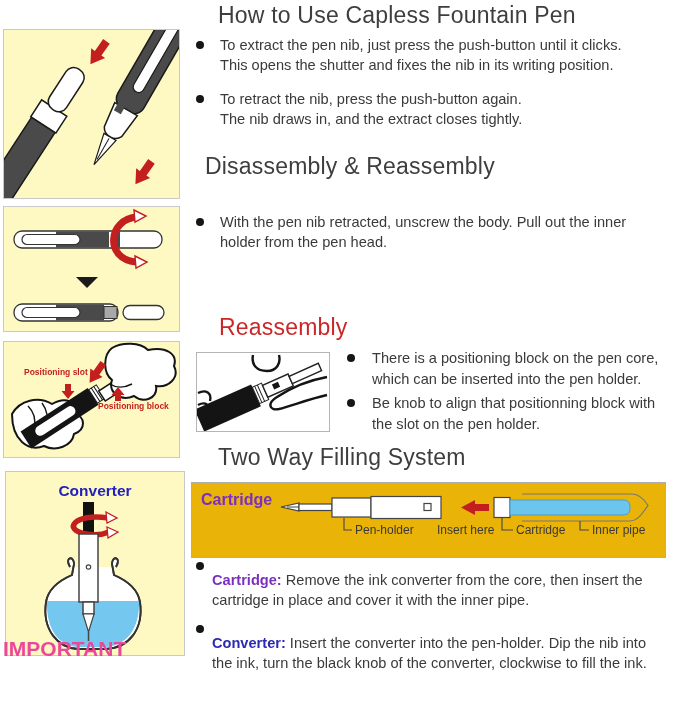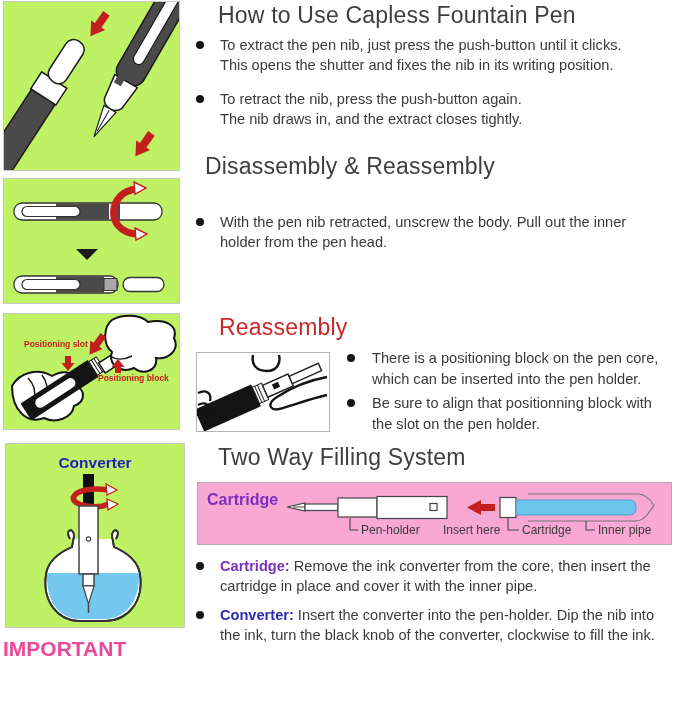--- a/index.html
+++ b/index.html
@@ -1,51 +1,51 @@
 <!DOCTYPE html>
 <html><head>
 <meta charset="utf-8">
 <style>
   * { margin:0; padding:0; box-sizing:border-box; }
   html,body { width:679px; height:703px; }
   body {
     position:relative; overflow:hidden; background:#fff;
     font-family:"Liberation Sans", sans-serif; color:#3a3a3a;
   }
-  .panel { position:absolute; border:1px solid #c9c9c9; background:#bef264; overflow:hidden; }
+  .panel { position:absolute; border:1px solid #c9c9c9; background:#fef9c3; overflow:hidden;margin-top:28px; }
   #panel-usage       { left:3px; top:1px;   width:177px; height:170px; }
   #panel-unscrew     { left:3px; top:178px; width:177px; height:126px; }
   #panel-positioning { left:3px; top:313px; width:177px; height:117px; }
   #panel-converter   { left:5px; top:443px; width:180px; height:185px; }
   .panel svg { display:block; }
 
   .sec-title { position:absolute; font-size:23px; font-weight:400; color:#3e3e3e; white-space:pre; letter-spacing:0.2px; }
   #t-howto       { left:218px; top:2px; }
   #t-disassembly { left:205px; top:153px; }
   #t-precautions { left:219px; top:314px; color:#cb2727; }
   #t-filling     { left:218px; top:444px; }
 
   .blist { position:absolute; }
   #ul-howto       { left:196px; top:35px; }
   #ul-disassembly { left:196px; top:196px; }
   #ul-precautions { left:347px; top:348px; }
   #ul-filling     { left:196px; top:556px; }
   .bullet { display:flex; margin-bottom:14px; }
   #ul-disassembly .bullet { margin-bottom:16px;margin-top:16px; }
   #ul-precautions .bullet { margin-bottom:3px; }
-  #ul-filling .bullet     { margin-bottom:9px; }
+  #ul-filling .bullet     { margin-bottom:9px;flex-direction:column; }
   .dot { flex:none; width:8px; height:8px; border-radius:50%; background:#161616; margin-top:6px; }
   .btext { white-space:pre; font-size:14.6px; line-height:20px; color:#3a3a3a; margin-left:16px; }
   #ul-precautions .btext { margin-left:17px; line-height:21px; }
   .lead-cartridge { color:#7b2fbe; font-weight:bold; }
   .lead-converter { color:#2a2ab2; font-weight:bold; }
 
   #mini-figure { position:absolute; left:196px; top:352px; width:134px; height:80px; border:1px solid #b5b5b5; background:#fff; }
 
-  #fill-diagram { position:absolute; left:197px; top:482px; width:475px; height:63px; border:1px solid #adadad; background:#f9a8d4; }
+  #fill-diagram { position:absolute; left:191px; top:482px; width:475px; height:76px; border:1px solid #adadad; background:#eab308; }
 
   .pos-label { position:absolute; font-size:8.5px; font-weight:bold; color:#c41f1f; white-space:pre; }
   #lbl-slot  { left:20px; top:25px; }
   #lbl-block { left:94px; top:59px; }
 
   #conv-label { position:absolute; left:0; right:0; top:10px; text-align:center;
                 font-size:15.5px; font-weight:bold; color:#2222bb; }
 
   #important-title { position:absolute; left:3px; top:637px; font-size:21px; font-weight:bold; color:#ec4899; }
   #important-lines { position:absolute; left:2px; top:663px; font-size:13.4px; line-height:19px; color:#3a3a3a; white-space:pre; }
@@ -210,21 +210,21 @@
 </div>
 
 <div class="blist" id="ul-precautions">
   <div class="bullet">
     <span class="dot"></span>
     <span class="btext">There is a positioning block on the pen core,
 which can be inserted into the pen holder.</span>
   </div>
   <div class="bullet">
     <span class="dot"></span>
-    <span class="btext">Be sure to align that positionning block with
+    <span class="btext">Be knob to align that positionning block with
 the slot on the pen holder.</span>
   </div>
 </div>
 
 <div class="sec-title" id="t-filling">Two Way Filling System</div>
 
 <div id="fill-diagram">
   <svg width="473" height="61" viewBox="0 0 473 61">
     <text x="9" y="22" font-size="16" font-weight="bold" fill="#7b2fbe">Cartridge</text>
 

